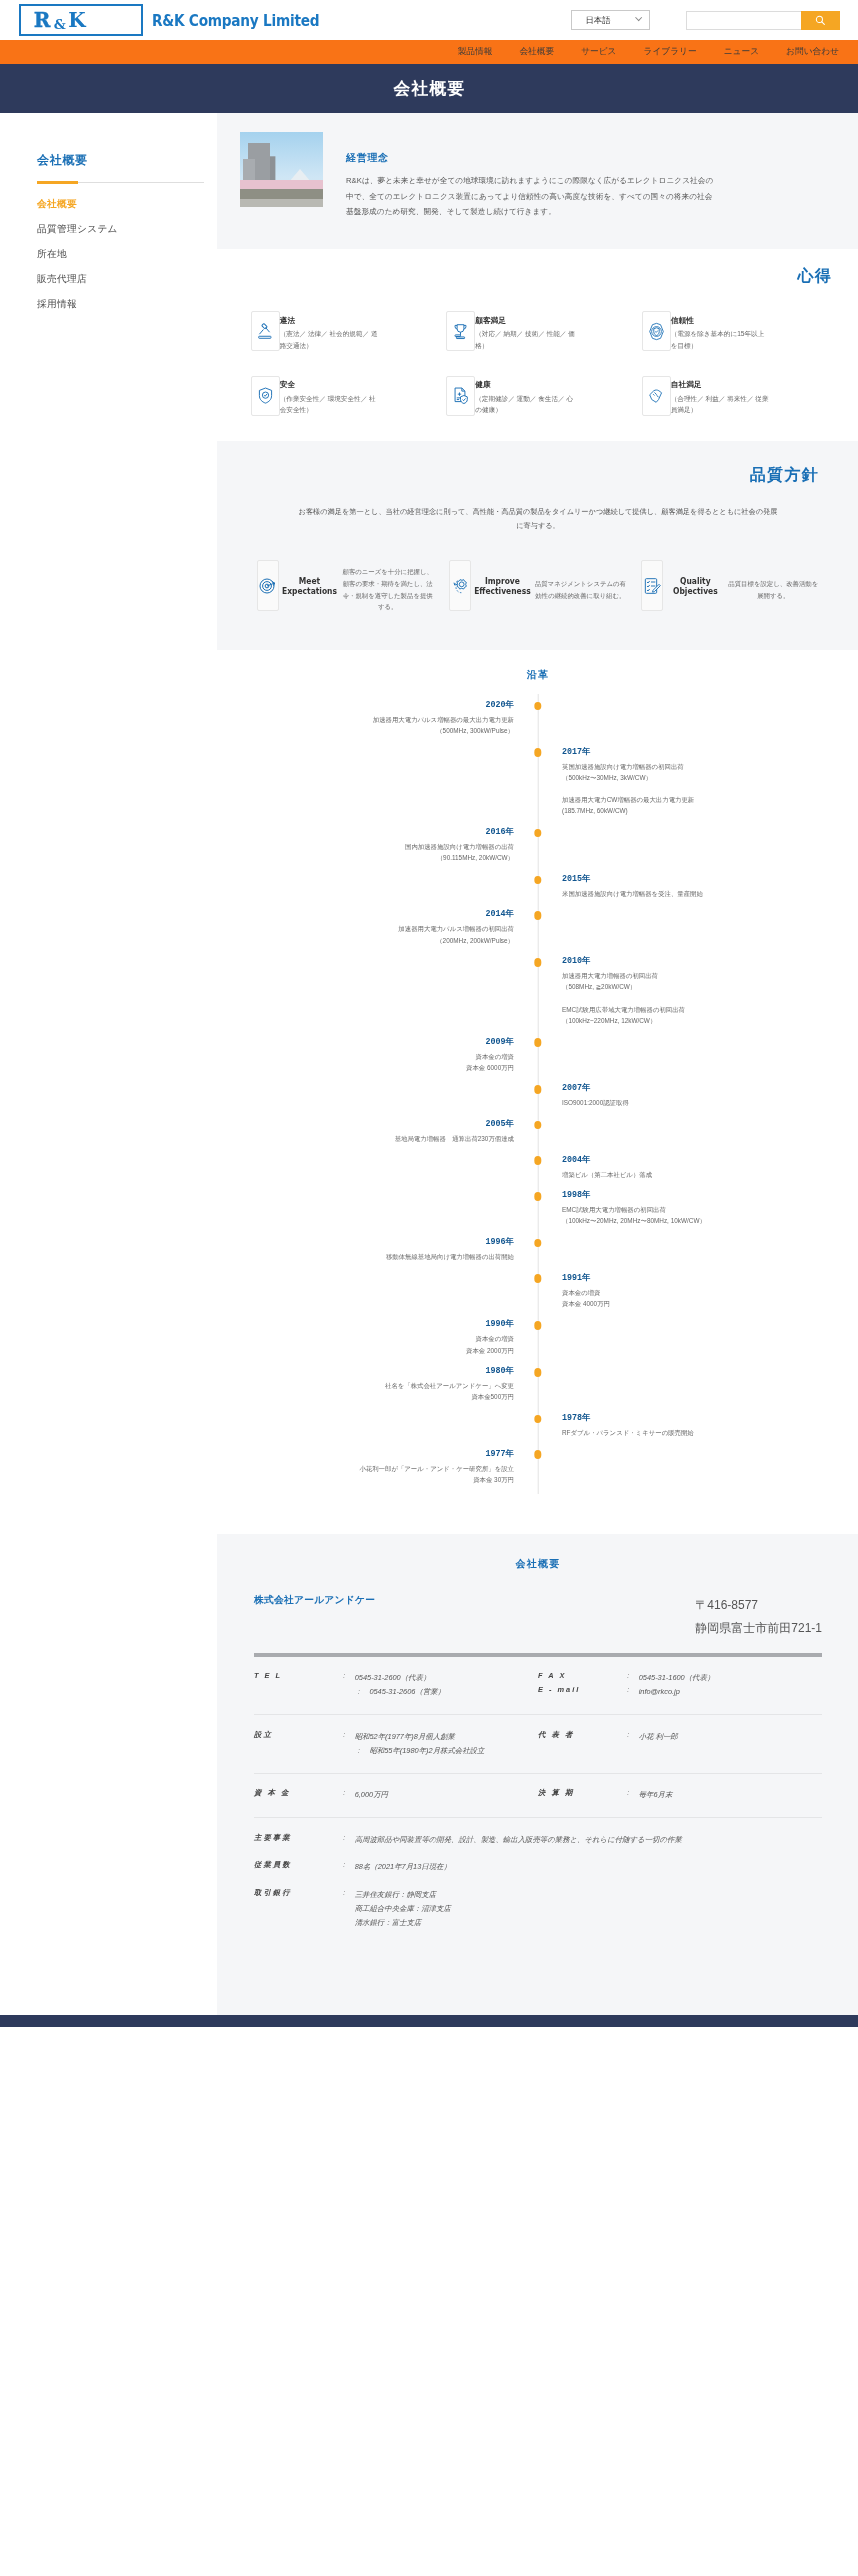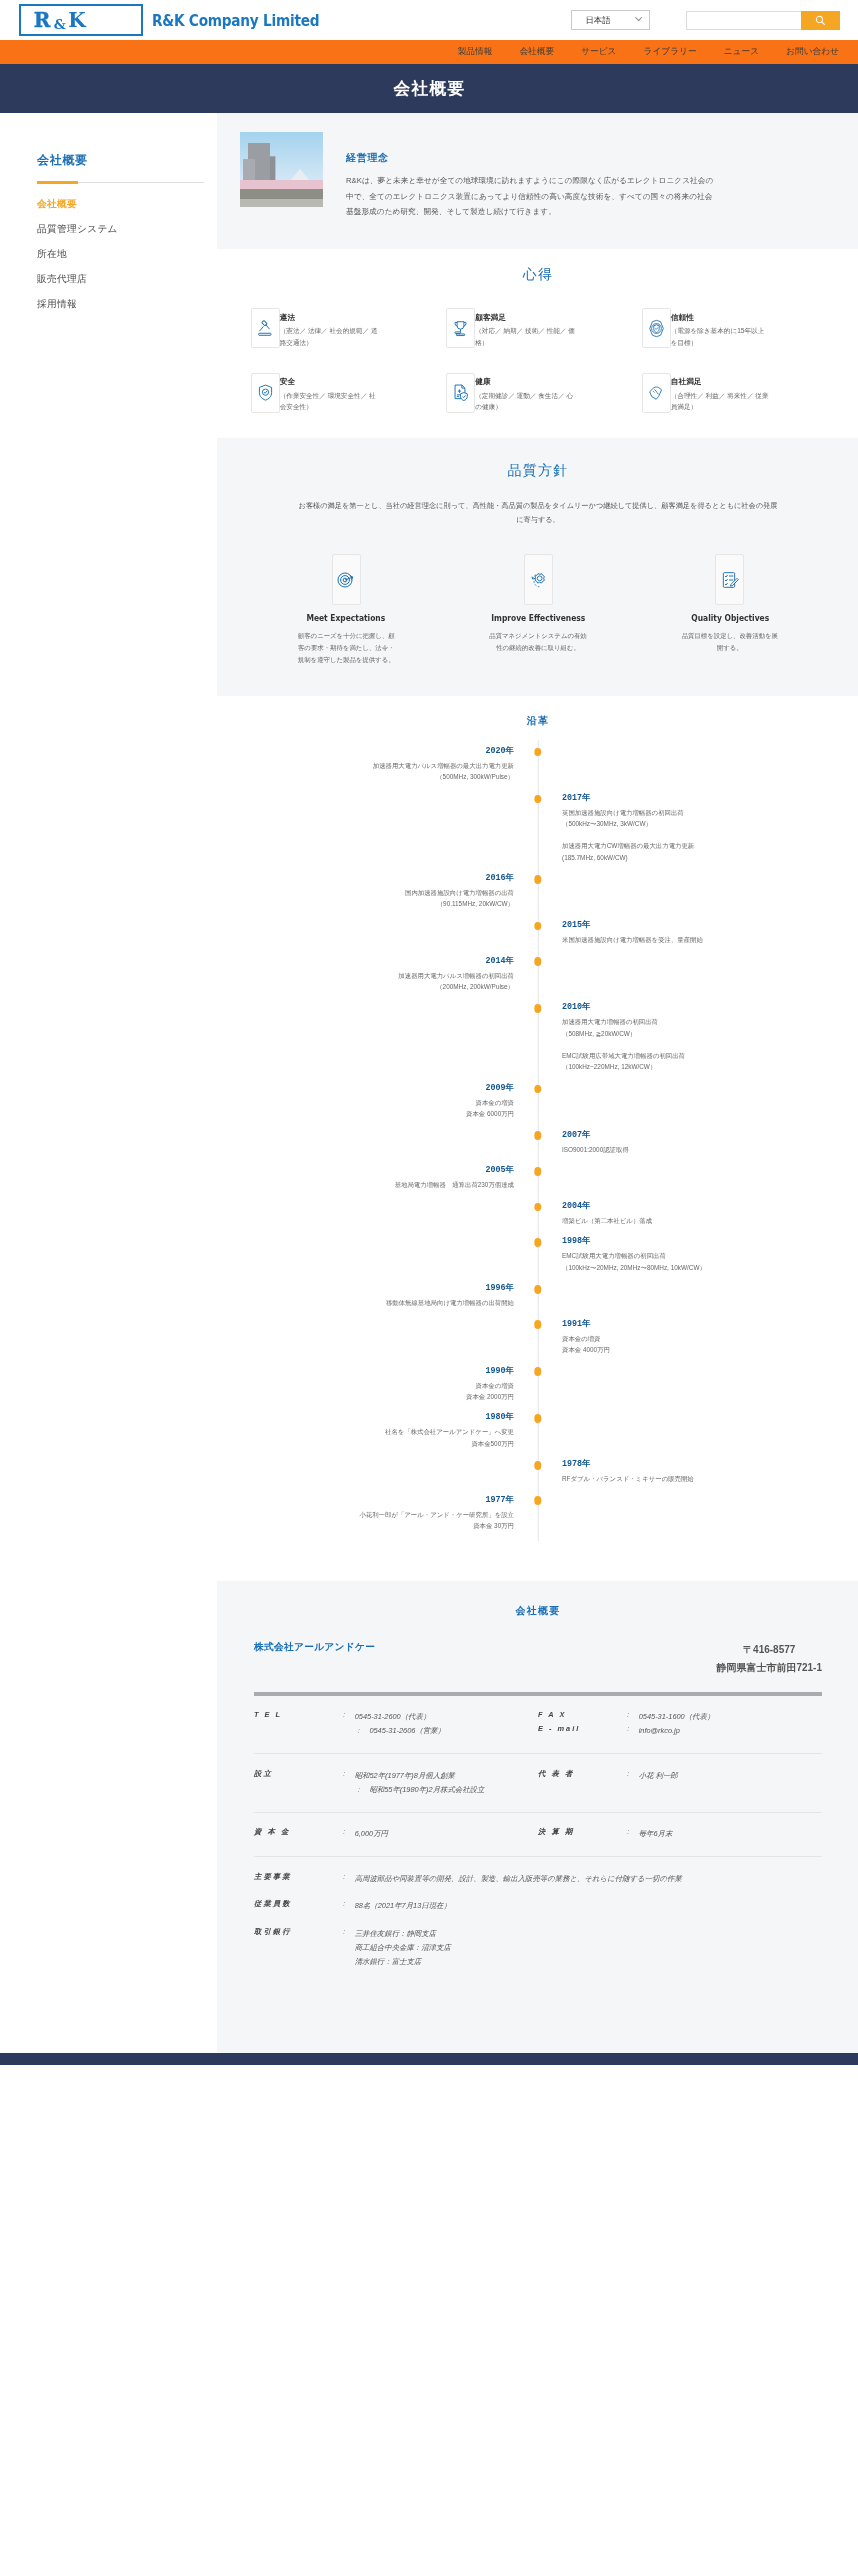--- a/index.html
+++ b/index.html
@@ -190,22 +190,22 @@
     letter-spacing: 0.7px; margin-bottom: 8px;
   }
   .ph-text {
     font-size: 7.6px; line-height: 2.05; color: #555;
     letter-spacing: 0.1px;
   }
 
   
   .kokoroe { background: #fff; padding: 17.4px 27px 25.4px 27px; }
   .sec-title {
-    text-align: center;
-    font-size: 14px; font-weight: 400;
+    text-align: right;
+    font-size: 16px; font-weight: 700;
     color: #1a6fb5; letter-spacing: 1.3px;
     margin-bottom: 19px;
   }
   .k-grid {
     display: grid;
     grid-template-columns: repeat(3, 1fr);
     row-gap: 19px;
     column-gap: 5.3px;
     padding-left: 6.7px;
   }
@@ -222,21 +222,21 @@
   .k-name { font-size: 7.7px; font-weight: 900; color: #333; margin-bottom: 2.7px; }
   .k-desc { font-size: 6.6px; line-height: 1.75; color: #666; max-width: 100px; }
 
   
   .quality { background: #f5f6f8; padding: 24px 40px 31px 40px; }
   .q-lead {
     font-size: 7.2px; line-height: 1.95; color: #555;
     text-align: center; max-width: 481px; margin: 0 auto 27px auto;
   }
   .q-grid { display: grid; grid-template-columns: repeat(3,1fr); gap: 13.4px; }
-  .q-item { display: flex; flex-direction: column; align-items: center; }
+  .q-item { display: flex; align-items: center; }
   .q-iconbox {
     width: 29px; height: 51px;
     border: 0.7px solid #e6e6e6; border-radius: 2px;
     background: #fafafa;
     display: flex; align-items: center; justify-content: center;
     margin-bottom: 8px;
   }
   .q-name {
     font-size: 8.4px; font-weight: 900; color: #333;
     margin-bottom: 6.7px; text-align: center;
@@ -286,21 +286,21 @@
 
   
   .company { background: #f5f6f8; padding: 23px 0 47px 0; }
   .c-title {
     text-align: center; font-size: 10px; font-weight: 900;
     color: #1a6fb5; letter-spacing: 1.3px; margin-bottom: 23px;
   }
   .c-wrap { width: 568px; margin: 0 auto; }
   .c-head { display: flex; align-items: flex-start; justify-content: space-between; }
   .c-name { font-size: 9.7px; font-weight: 900; color: #1a6fb5; letter-spacing: 0.3px; }
-  .c-addr { font-size: 10px; line-height: 1.85; color: #555; text-align: center; font-weight: bold; }
+  .c-addr { font-size: 12px; line-height: 1.85; color: #555; text-align: left; }
   .c-bar { height: 3.3px; background: #a9abaf; margin: 14.7px 0 0 0; }
   .c-row {
     display: flex; padding: 14.7px 0;
     border-bottom: 0.7px solid #e4e5e7;
     font-style: italic;
   }
   .c-row.nb { border-bottom: none; }
   .c-col { display: flex; flex: 1 1 50%; }
   .c-col.full { flex: 1 1 100%; }
   .c-label {

